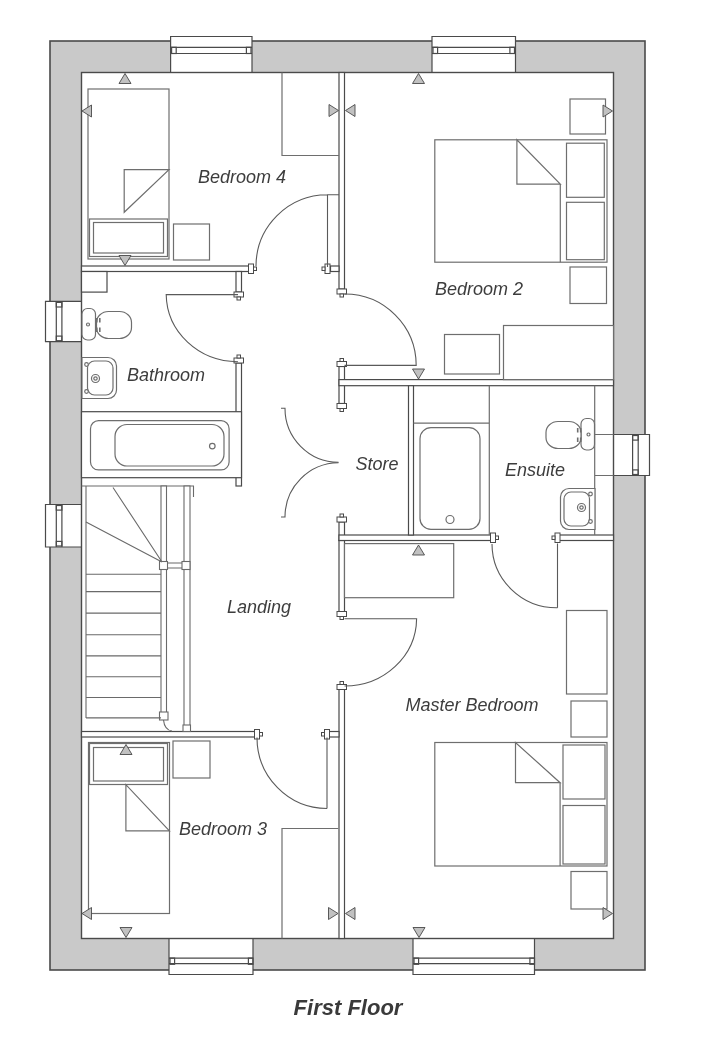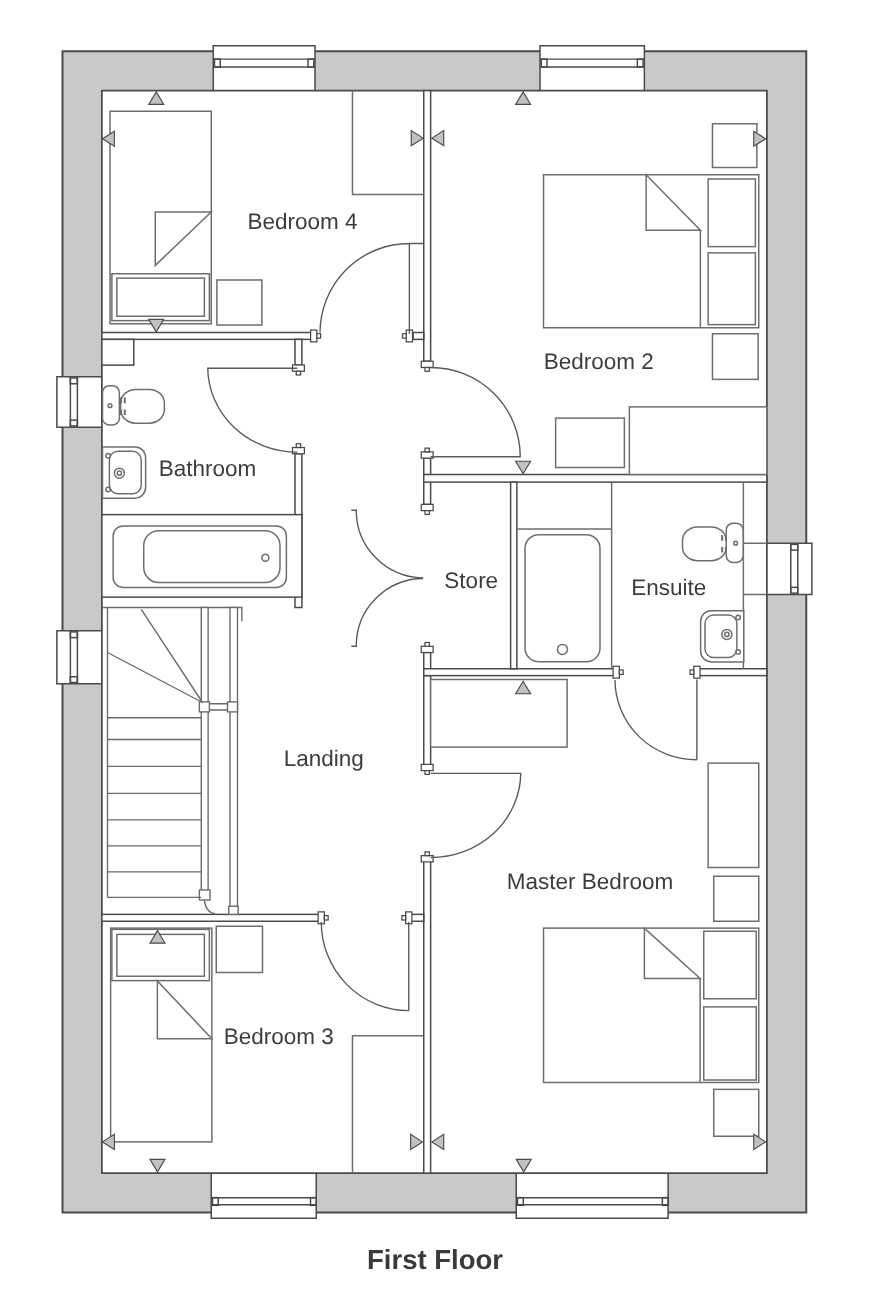--- a/index.html
+++ b/index.html
@@ -1,16 +1,16 @@
 <!DOCTYPE html>
 <html><head>
 <meta charset="utf-8">
 <style>
   html,body{margin:0;padding:0;background:#ffffff;}
-  .wrap{width:714px;height:1046px;position:relative;font-family:"Liberation Sans", sans-serif;}
+  .wrap{width:714px;height:1046px;position:relative;font-family:"Liberation Sans", sans-serif;font-style:italic;}
   svg{display:block;}
   text{font-family:"Liberation Sans", sans-serif;fill:#3d3d3d;font-size:18px;}
 </style>
 </head>
 <body>
 <div class="wrap">
 <svg width="714" height="1046" viewBox="0 0 714 1046">
 
 <rect x="0" y="0" width="714" height="1046" fill="#ffffff"></rect>
 

